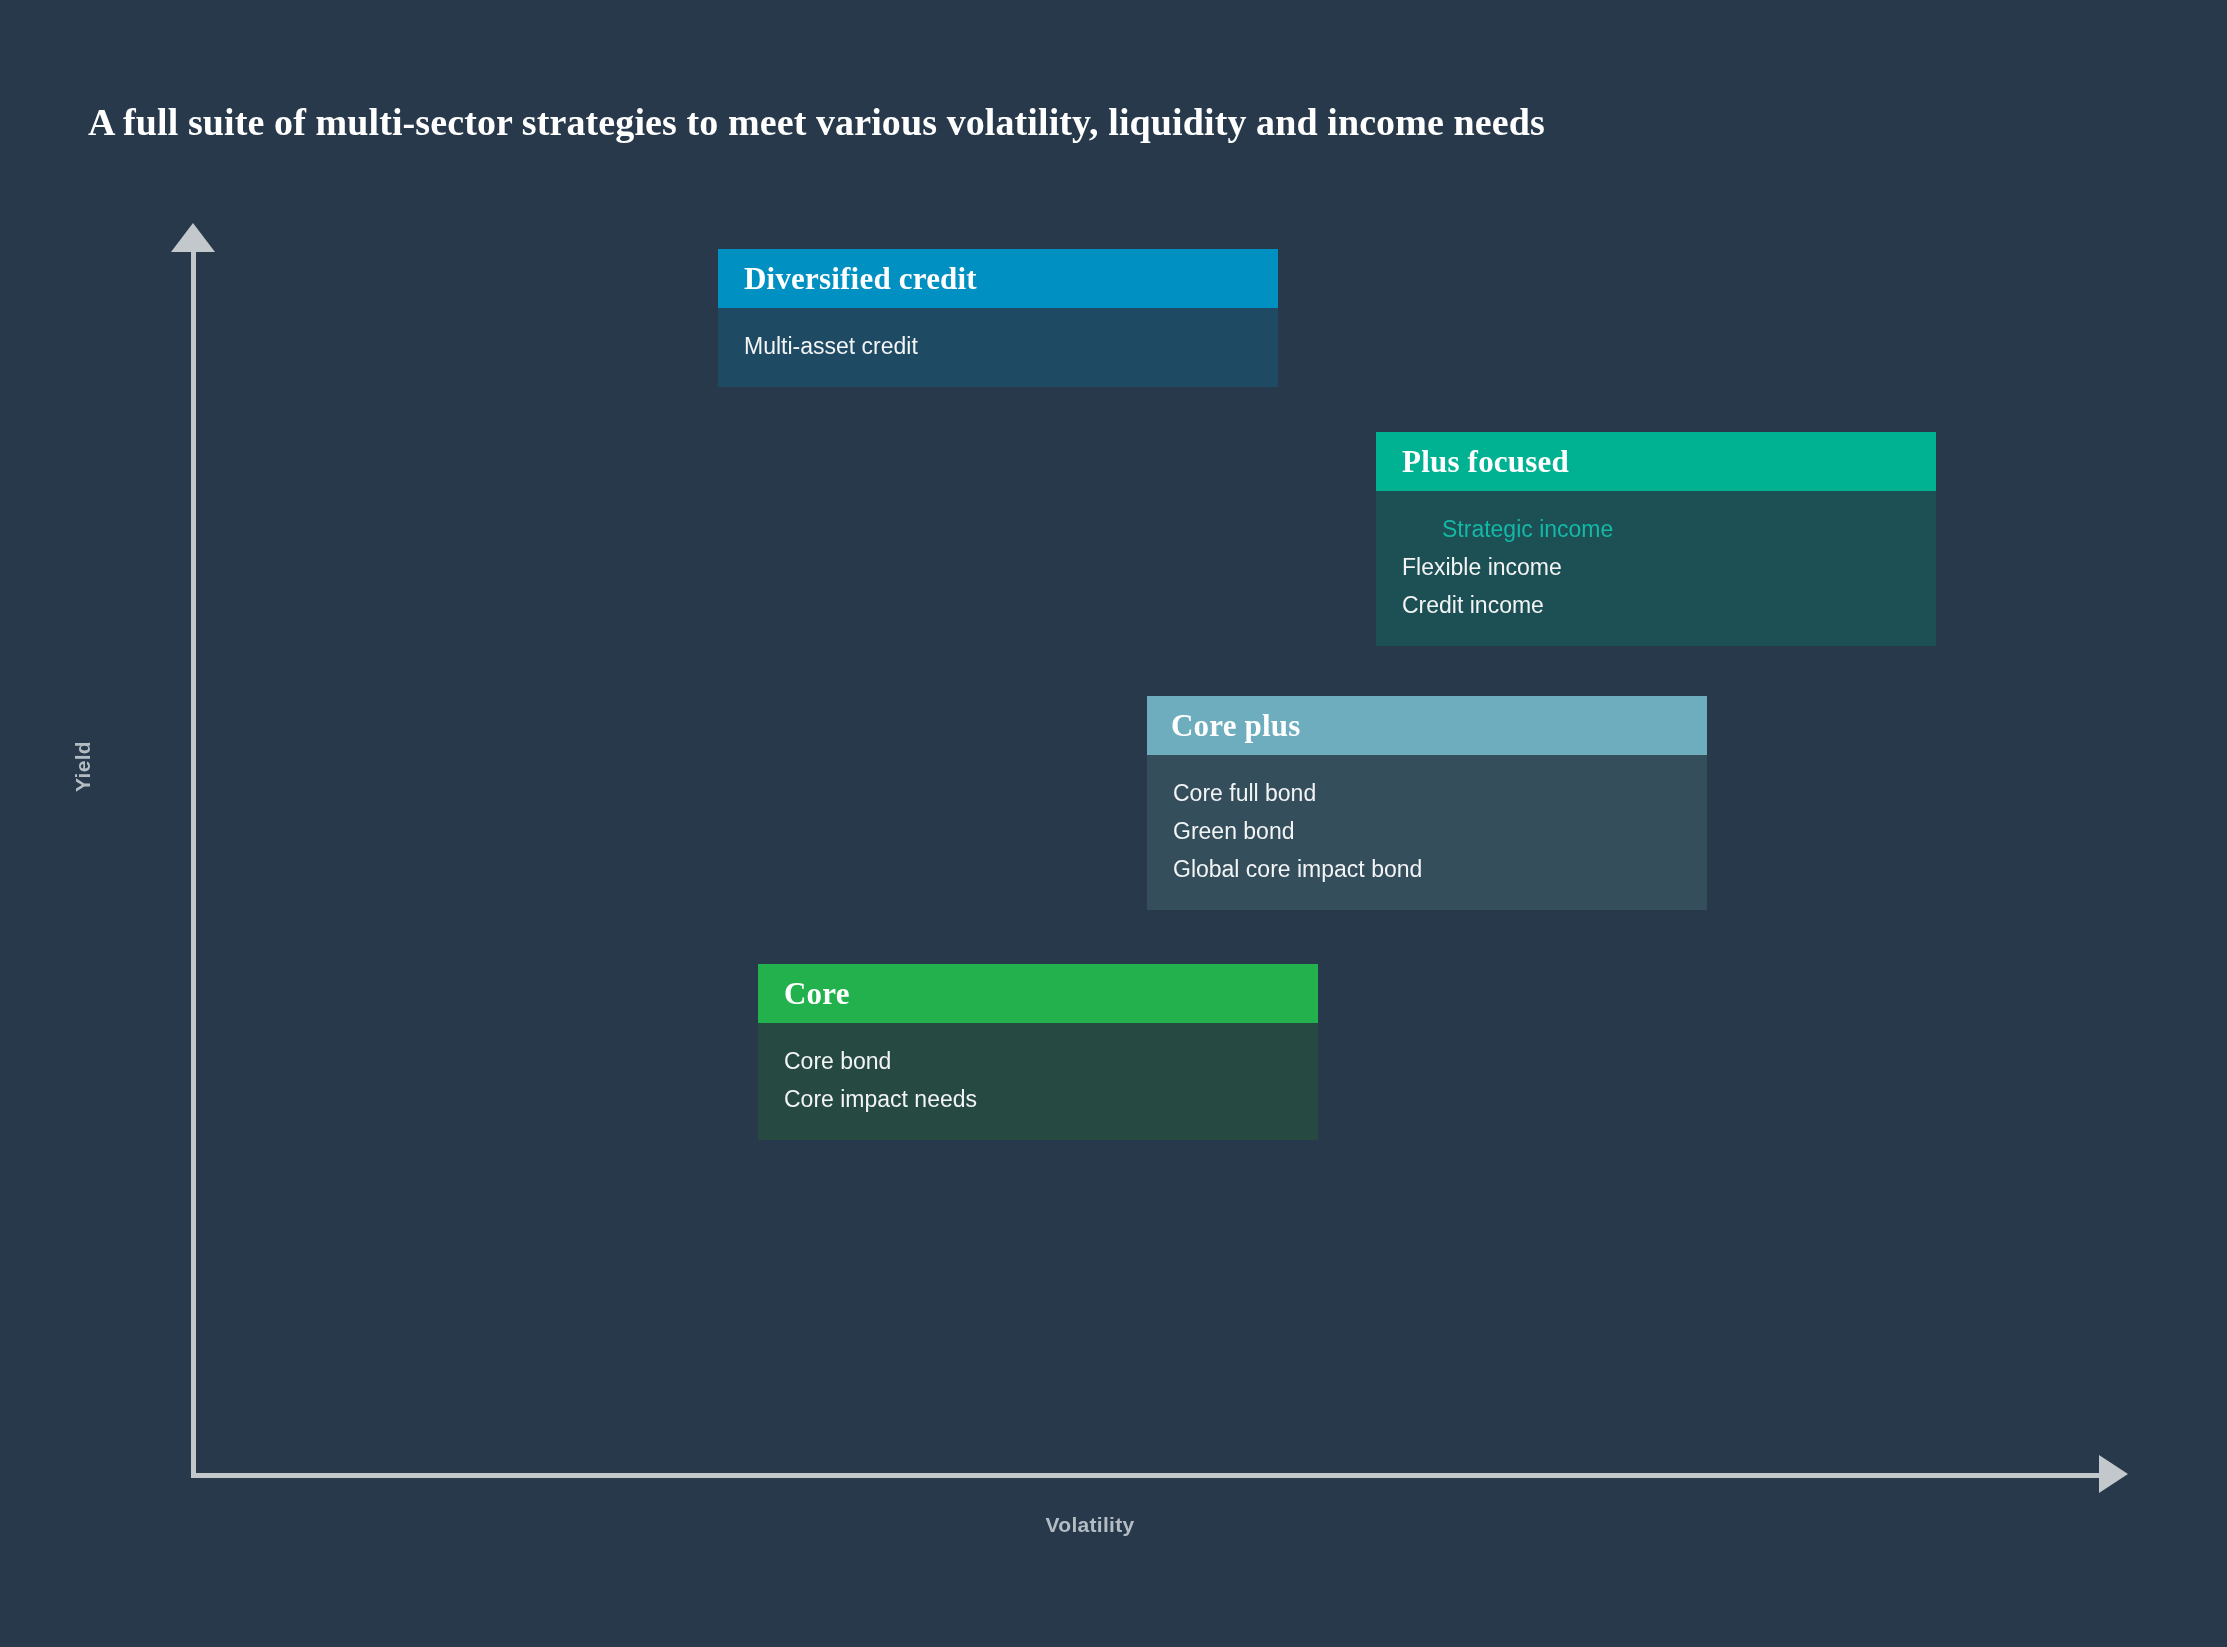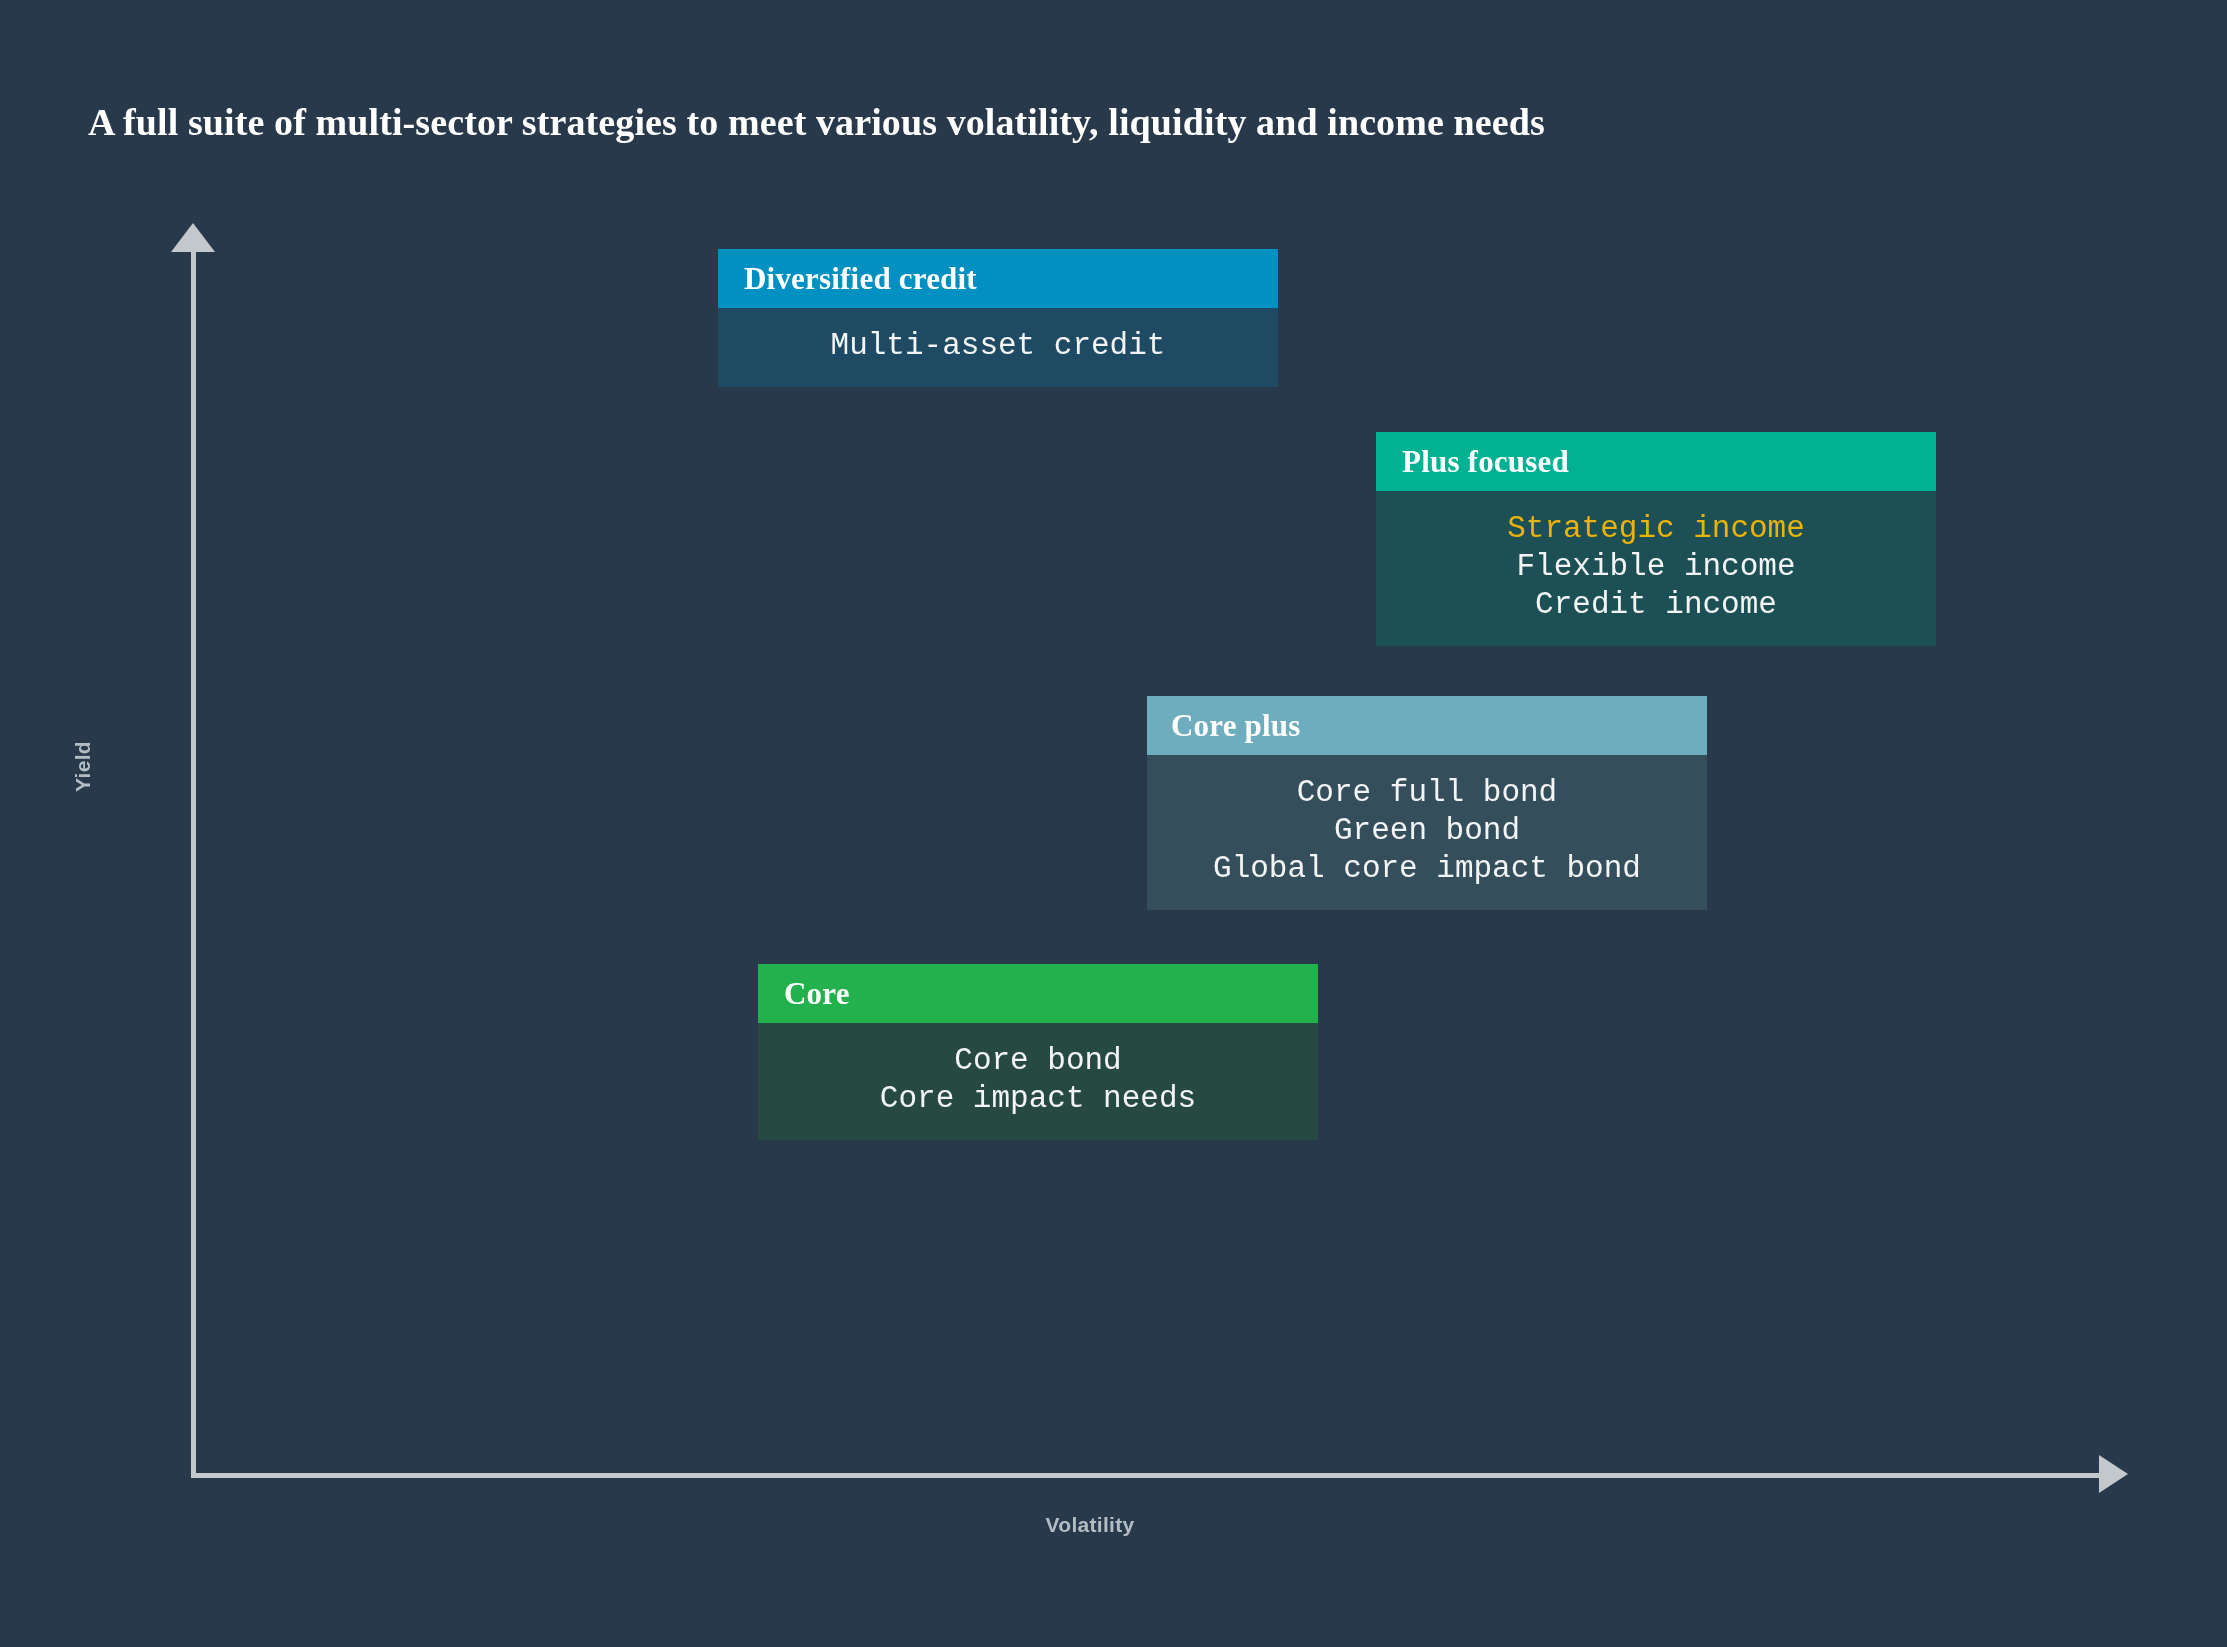--- a/index.html
+++ b/index.html
@@ -117,26 +117,25 @@
     font-size: 31px;
     color: #ffffff;
     white-space: nowrap;
     letter-spacing: 0.2px;
   }
   .box-body {
     padding: 19px 26px 22px 26px;
     box-sizing: border-box;
   }
   .box-item {
-    font-family: Liberation Mono, monospace;
-    font-size: 31px;
+    font-family: Liberation Sans, sans-serif;
+    font-size: 23px;
     line-height: 38px;
     color: #f2f4f5;
     white-space: nowrap;
-    text-align: center;
   }
 
   
   #box-diversified-credit { left: 718px;  top: 249px;  }
   #box-plus-focused       { left: 1376px; top: 432px;  }
   #box-core-plus          { left: 1147px; top: 696px;  }
   #box-core               { left: 758px;  top: 964px; }
   #box-short-term         { left: 313px;  top: 1192px; }
 
   
@@ -168,21 +167,21 @@
     <div class="box-body" style="background-color: rgb(31, 74, 99);">
       <div class="box-item" style="color: rgb(242, 244, 245);">Multi-asset credit</div>
     </div>
   </div>
 
   <div class="strategy-box" id="box-plus-focused">
     <div class="box-header" style="background-color: rgb(0, 177, 146);">
       <span class="box-header-title">Plus focused</span>
     </div>
     <div class="box-body" style="background-color: rgb(29, 80, 84);">
-      <div class="box-item" style="color: #eab308;">Strategic income</div>
+      <div class="box-item" style="color: #14b8a6; margin-left: 40px;">Strategic income</div>
       <div class="box-item" style="color: rgb(242, 244, 245);">Flexible income</div>
       <div class="box-item" style="color: rgb(242, 244, 245);">Credit income</div>
     </div>
   </div>
 
   <div class="strategy-box" id="box-core-plus">
     <div class="box-header" style="background-color: rgb(110, 173, 189); padding-left: 24px;">
       <span class="box-header-title">Core plus</span>
     </div>
     <div class="box-body" style="background-color: rgb(53, 78, 92);">

